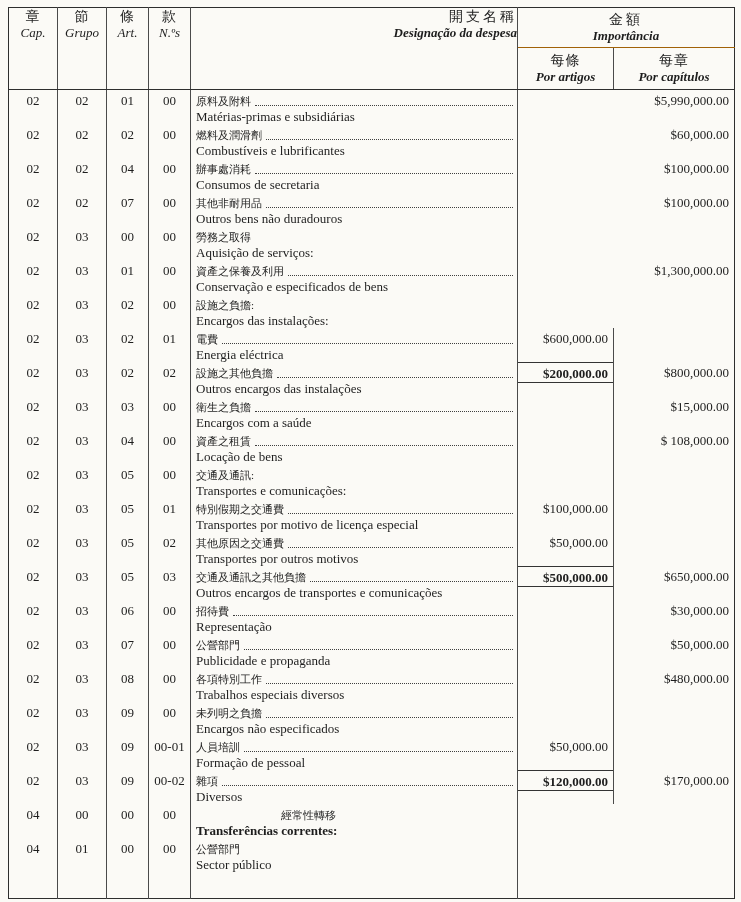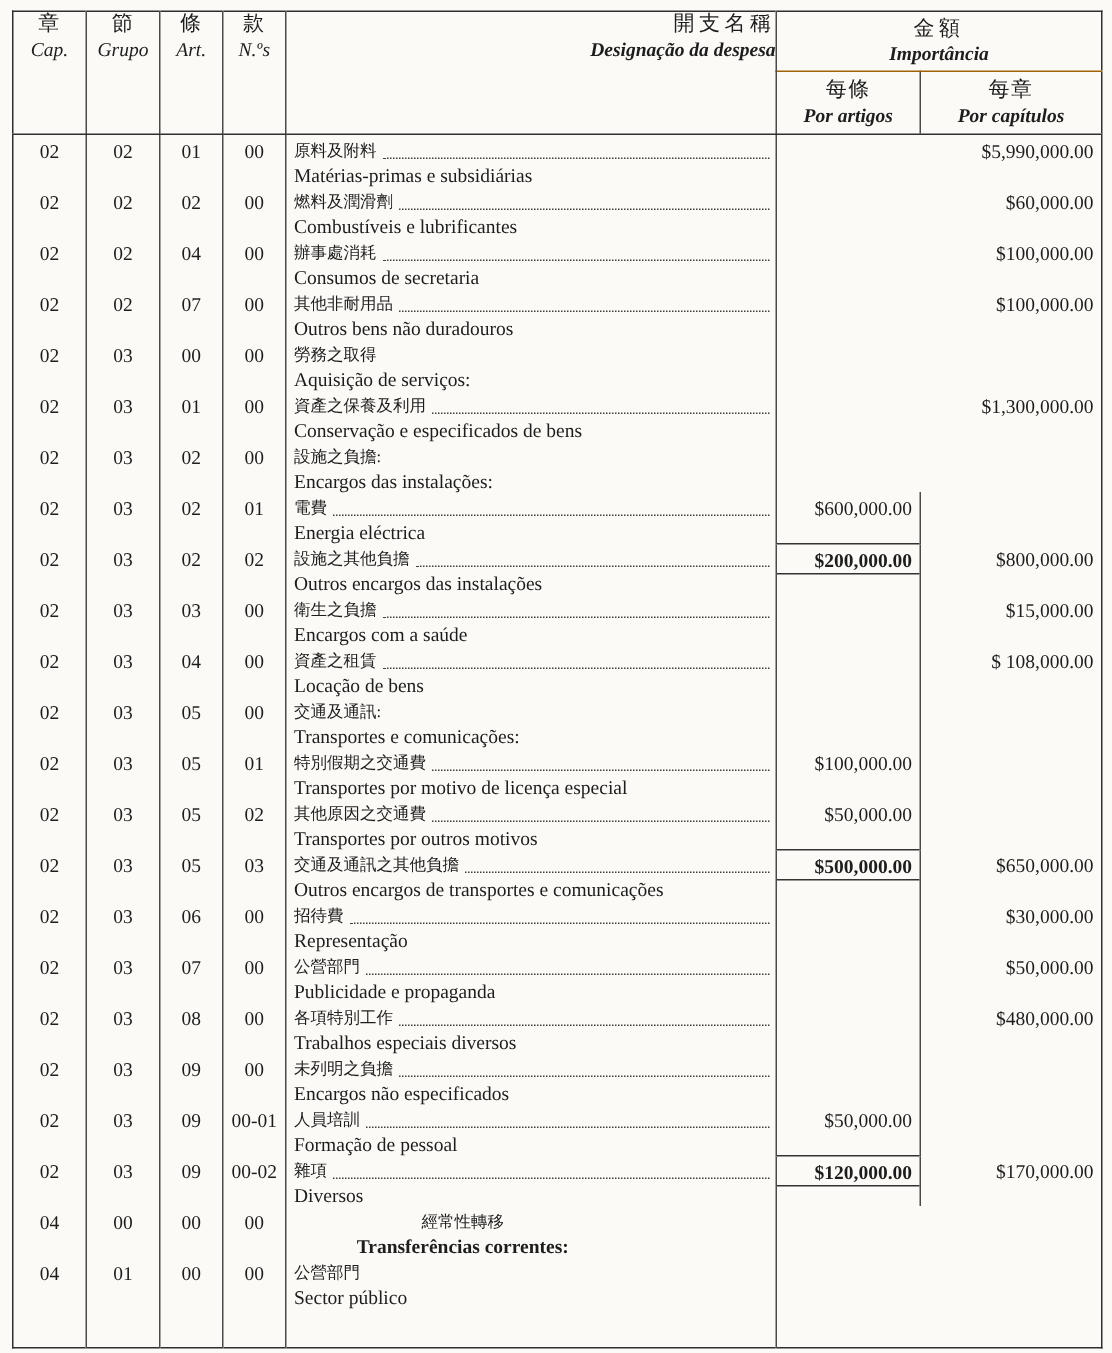--- a/index.html
+++ b/index.html
@@ -30,21 +30,21 @@
   th.divided,td.divided{border-left:1px solid #4a4a4a;}
   tbody tr{height:34px;margin-left:12px;}
   td{vertical-align:top;}
   .desig{padding:3px 2px 0 5px;}
   .zh{display:flex;align-items:flex-end;font-size:11px;line-height:16px;white-space:nowrap;}
   .dots{flex:1;border-bottom:1.5px dotted #3f3f3f;margin:0 2px 3px 4px;min-width:0;}
   .pt{font-size:13px;line-height:15px;white-space:nowrap;}
   .pt.boldpt{font-weight:bold;}
   .desig.centered{padding-right:96px;}
   .desig.centered .zh{justify-content:center;}
-  .desig.centered .pt{text-align:center;}
+  .desig.centered .pt{}
   td.artigos,td.capitulos{vertical-align:top;}
   td.artigos.rule-top{border-top:1px solid #333;}
   .amt{font-size:13px;line-height:15px;text-align:right;padding:3px 5px 1px 0;min-height:15px;}
   .amt.rule-bottom{border-bottom:1px solid #333;font-weight:bold;}
   tr.spacer{height:26px;}
 </style>
 </head>
 <body>
 
 <div class="page">

